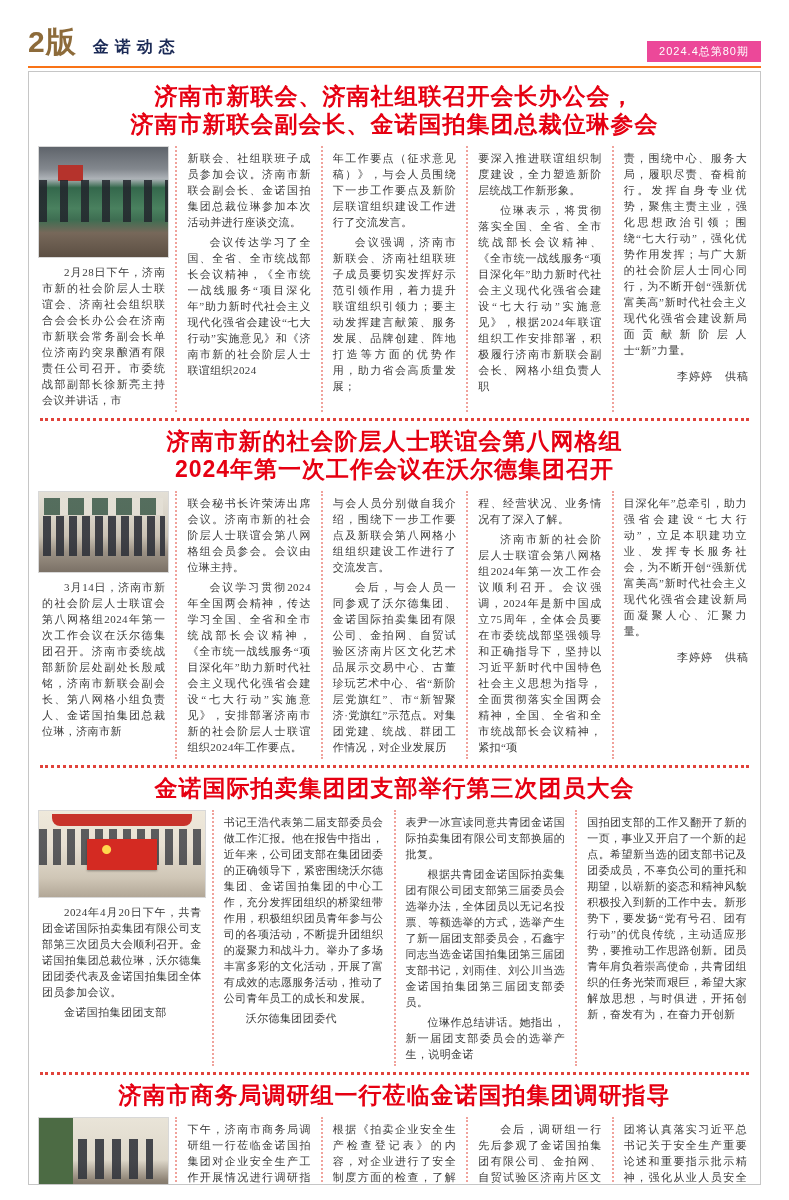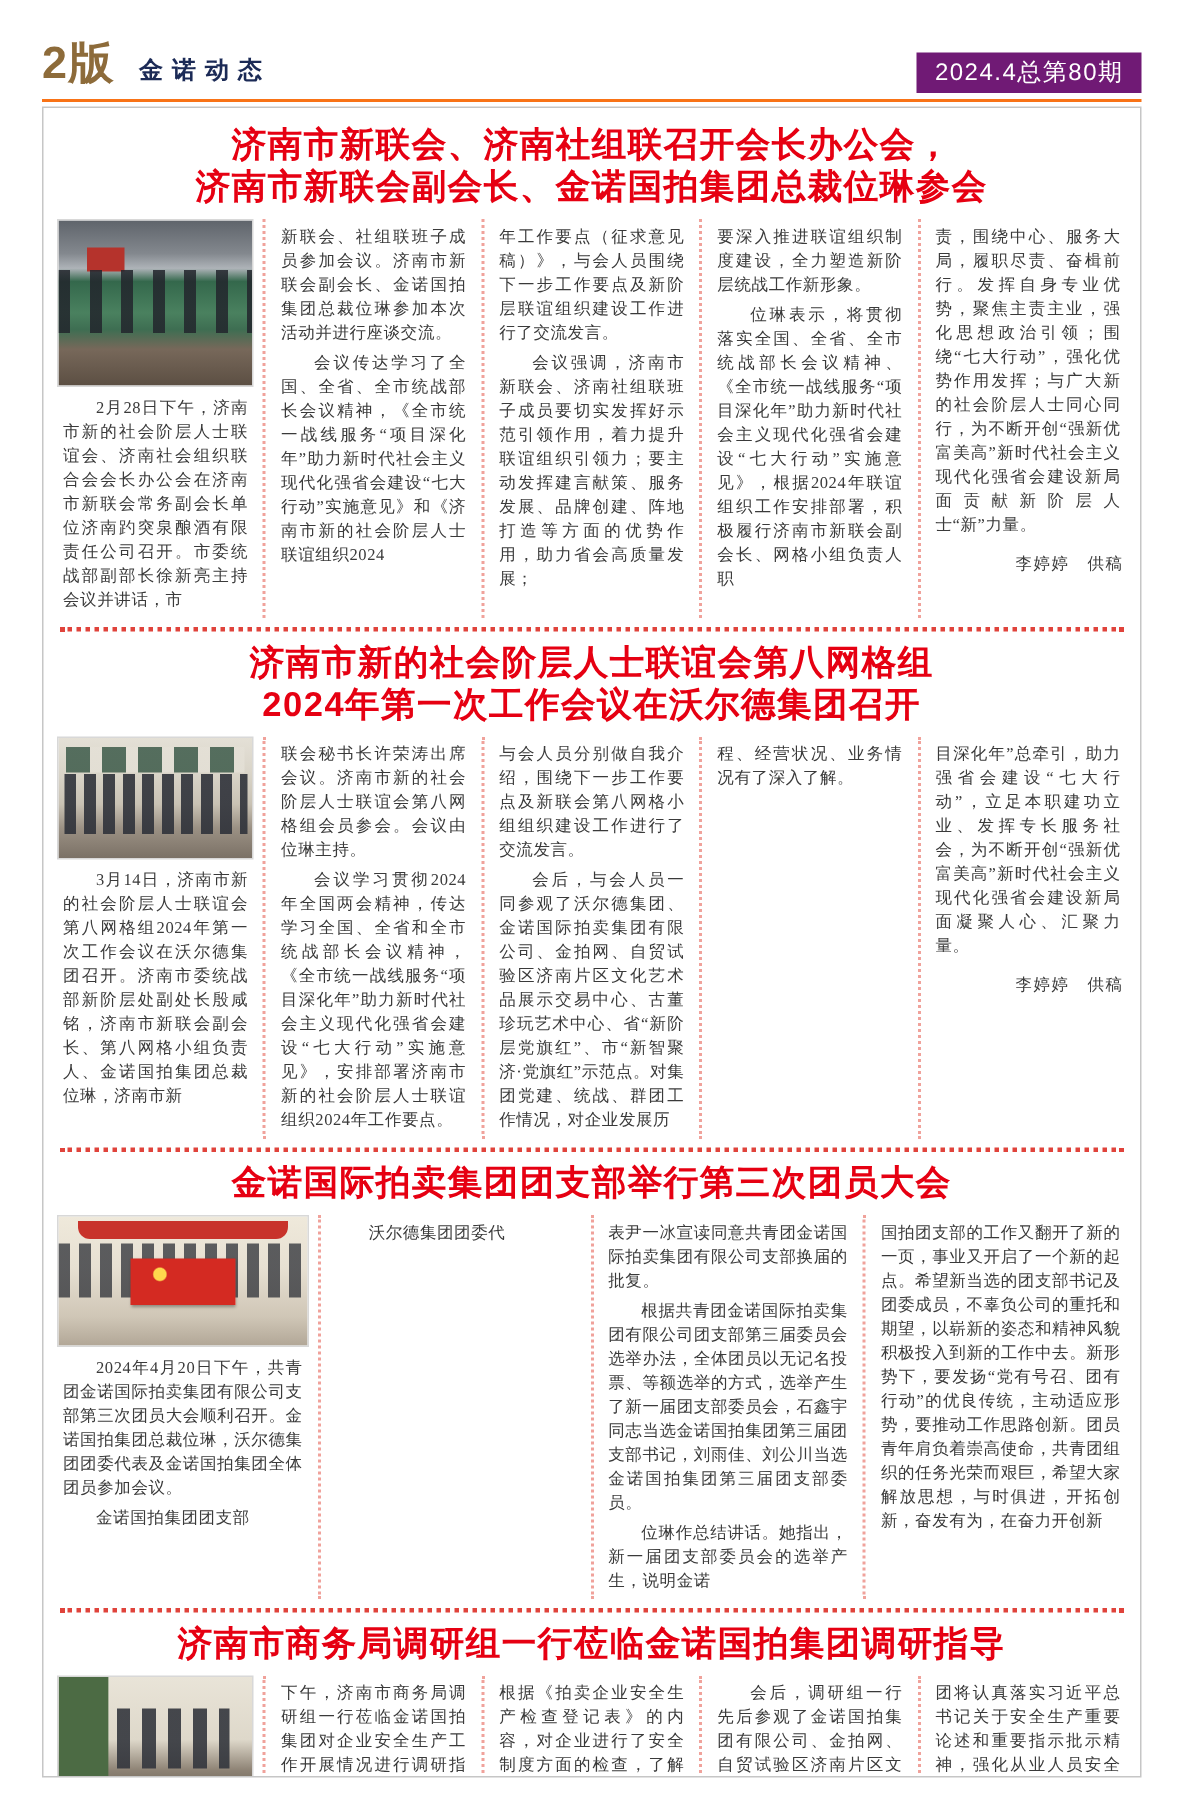--- a/index.html
+++ b/index.html
@@ -7,22 +7,22 @@
        font-family:"Liberation Serif","DejaVu Serif",serif;color:#3a3a3a;}
   .page{width:789px;height:1200px;box-sizing:border-box;padding:22px 28px 10px;background:#fff;}
 
   
   .page-header{display:flex;align-items:flex-end;justify-content:space-between;
                border-bottom:2px solid #f97316;padding-bottom:3px;}
   .hdr-left{display:flex;align-items:baseline;}
   .page-num{font-family:"Liberation Sans","DejaVu Sans",sans-serif;font-weight:900;
             font-size:30px;color:#8d6b3a;letter-spacing:1px;}
   .section-title{font-weight:900;font-size:16px;color:#1b2a56;letter-spacing:6px;margin-left:16px;}
-  .issue-box{background:#701a75;color:#ffffff;font-family:"Liberation Sans","DejaVu Sans",sans-serif;
-             font-size:16px;padding:3px 12px;letter-spacing:1px;margin-bottom:1px;}
+  .issue-box{background:#ec4899;color:#ffffff;font-family:"Liberation Sans","DejaVu Sans",sans-serif;
+             font-size:11px;padding:3px 12px;letter-spacing:1px;margin-bottom:1px;}
 
   
   .frame{border:1px solid #c6c6c6;margin-top:3px;padding:6px 9px 16px;box-sizing:border-box;
          height:1114px;overflow:hidden;}
 
   
   .headline{margin:4px 0 8px;text-align:center;color:#e60012;
             font-family:"Liberation Sans","DejaVu Sans",sans-serif;font-weight:900;
             font-size:23px;line-height:28px;letter-spacing:1px;}
   .headline span{display:block;}
@@ -118,39 +118,41 @@
             <div class="col">
               <p class="par">联会秘书长许荣涛出席会议。济南市新的社会阶层人士联谊会第八网格组会员参会。会议由位琳主持。</p>
               <p class="par ind">会议学习贯彻2024年全国两会精神，传达学习全国、全省和全市统战部长会议精神，《全市统一战线服务“项目深化年”助力新时代社会主义现代化强省会建设“七大行动”实施意见》，安排部署济南市新的社会阶层人士联谊组织2024年工作要点。</p>
             </div>
             <div class="col">
               <p class="par">与会人员分别做自我介绍，围绕下一步工作要点及新联会第八网格小组组织建设工作进行了交流发言。</p>
               <p class="par ind">会后，与会人员一同参观了沃尔德集团、金诺国际拍卖集团有限公司、金拍网、自贸试验区济南片区文化艺术品展示交易中心、古董珍玩艺术中心、省“新阶层党旗红”、市“新智聚济·党旗红”示范点。对集团党建、统战、群团工作情况，对企业发展历</p>
             </div>
             <div class="col">
               <p class="par">程、经营状况、业务情况有了深入了解。</p>
+              <p class="par ind">济南市新的社会阶层人士联谊会第八网格组2024年第一次工作会议顺利召开。会议强调，2024年是新中国成立75周年，全体会员要在市委统战部坚强领导和正确指导下，坚持以习近平新时代中国特色社会主义思想为指导，全面贯彻落实全国两会精神，全国、全省和全市统战部长会议精神，紧扣“项</p>
             </div>
             <div class="col">
               <p class="par">目深化年”总牵引，助力强省会建设“七大行动”，立足本职建功立业、发挥专长服务社会，为不断开创“强新优富美高”新时代社会主义现代化强省会建设新局面凝聚人心、汇聚力量。</p>
               <p class="byline">李婷婷　供稿</p>
             </div>
           </div>
         </section>
         <div class="sep"></div>
         <section class="article">
           <h2 class="headline">
             <span>金诺国际拍卖集团团支部举行第三次团员大会</span>
           </h2>
           <div class="cols">
             <div class="col">
               <div class="photo ph-a3"></div>
               <p class="par ind">2024年4月20日下午，共青团金诺国际拍卖集团有限公司支部第三次团员大会顺利召开。金诺国拍集团总裁位琳，沃尔德集团团委代表及金诺国拍集团全体团员参加会议。</p>
               <p class="par ind">金诺国拍集团团支部</p>
             </div>
             <div class="col">
+              <p class="par">书记王浩代表第二届支部委员会做工作汇报。他在报告中指出，近年来，公司团支部在集团团委的正确领导下，紧密围绕沃尔德集团、金诺国拍集团的中心工作，充分发挥团组织的桥梁纽带作用，积极组织团员青年参与公司的各项活动，不断提升团组织的凝聚力和战斗力。举办了多场丰富多彩的文化活动，开展了富有成效的志愿服务活动，推动了公司青年员工的成长和发展。</p>
               <p class="par ind">沃尔德集团团委代</p>
             </div>
             <div class="col">
               <p class="par">表尹一冰宣读同意共青团金诺国际拍卖集团有限公司支部换届的批复。</p>
               <p class="par ind">根据共青团金诺国际拍卖集团有限公司团支部第三届委员会选举办法，全体团员以无记名投票、等额选举的方式，选举产生了新一届团支部委员会，石鑫宇同志当选金诺国拍集团第三届团支部书记，刘雨佳、刘公川当选金诺国拍集团第三届团支部委员。</p>
               <p class="par ind">位琳作总结讲话。她指出，新一届团支部委员会的选举产生，说明金诺</p>
             </div>
             <div class="col">
               <p class="par">国拍团支部的工作又翻开了新的一页，事业又开启了一个新的起点。希望新当选的团支部书记及团委成员，不辜负公司的重托和期望，以崭新的姿态和精神风貌积极投入到新的工作中去。新形势下，要发扬“党有号召、团有行动”的优良传统，主动适应形势，要推动工作思路创新。团员青年肩负着崇高使命，共青团组织的任务光荣而艰巨，希望大家解放思想，与时俱进，开拓创新，奋发有为，在奋力开创新</p>
             </div>

